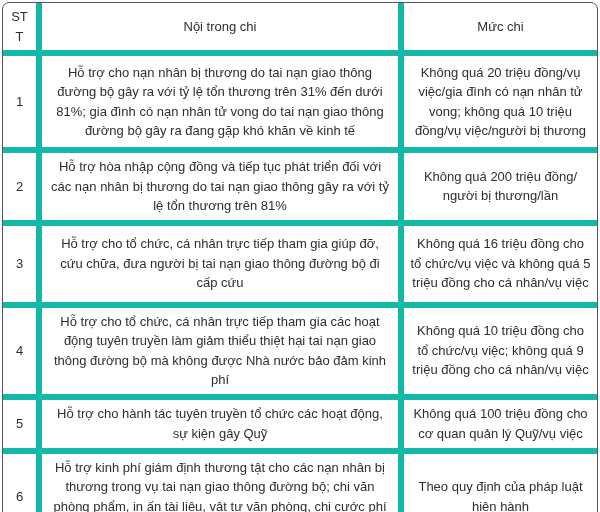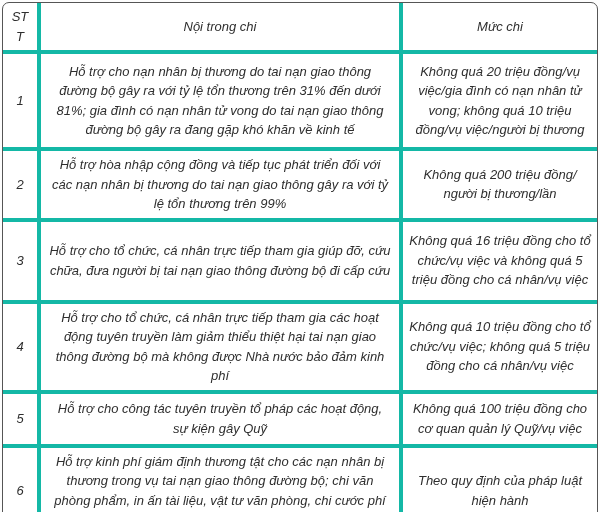--- a/index.html
+++ b/index.html
@@ -7,38 +7,37 @@
     padding: 0;
     background: #fdfdfd;
     font-family: "Liberation Sans", "DejaVu Sans", sans-serif;
   }
   .page {
     width: 600px;
     height: 512px;
     box-sizing: border-box;
     padding: 2px;
     overflow: hidden;
-    font-style: italic;
   }
   .table-wrap {
     border: 1px solid #555555;
     border-radius: 7px;
     overflow: hidden;
     background: #ffffff;
   }
   table {
     border-collapse: collapse;
     table-layout: fixed;
     width: 100%;
   }
   col.c-stt { width: 36px; }
   col.c-noidung { width: 362px; }
   col.c-mucchi { width: 196px; }
   th, td {
-    border: 4px solid #14b8a6;
+    border: 6px solid #14b8a6;
     text-align: center;
     vertical-align: middle;
     color: #2e2e2e;
     font-size: 13px;
     line-height: 1.5;
     font-weight: 400;
     padding: 4px 8px;
     word-wrap: break-word;
   }
   
@@ -77,39 +76,39 @@
       </thead>
       <tbody id="table-body">
   <tr>
     <td class="cell-stt">1</td>
     <td class="cell-noi-dung-chi">Hỗ trợ cho nạn nhân bị thương do tai nạn giao thông đường bộ gây ra với tỷ lệ tổn thương trên 31% đến dưới 81%; gia đình có nạn nhân tử vong do tai nạn giao thông đường bộ gây ra đang gặp khó khăn về kinh tế</td>
     <td class="cell-muc-chi">Không quá 20 triệu đồng/vụ việc/gia đình có nạn nhân tử vong; không quá 10 triệu đồng/vụ việc/người bị thương</td>
   </tr>
 
   <tr>
     <td class="cell-stt">2</td>
-    <td class="cell-noi-dung-chi">Hỗ trợ hòa nhập cộng đồng và tiếp tục phát triển đối với các nạn nhân bị thương do tai nạn giao thông gây ra với tỷ lệ tổn thương trên 99%</td>
+    <td class="cell-noi-dung-chi">Hỗ trợ hòa nhập cộng đồng và tiếp tục phát triển đối với các nạn nhân bị thương do tai nạn giao thông gây ra với tỷ lệ tổn thương trên 81%</td>
     <td class="cell-muc-chi">Không quá 200 triệu đồng/ người bị thương/lần</td>
   </tr>
 
   <tr>
     <td class="cell-stt">3</td>
     <td class="cell-noi-dung-chi">Hỗ trợ cho tổ chức, cá nhân trực tiếp tham gia giúp đỡ, cứu chữa, đưa người bị tai nạn giao thông đường bộ đi cấp cứu</td>
     <td class="cell-muc-chi">Không quá 16 triệu đồng cho tổ chức/vụ việc và không quá 5 triệu đồng cho cá nhân/vụ việc</td>
   </tr>
 
   <tr>
     <td class="cell-stt">4</td>
     <td class="cell-noi-dung-chi">Hỗ trợ cho tổ chức, cá nhân trực tiếp tham gia các hoạt động tuyên truyền làm giảm thiểu thiệt hại tai nạn giao thông đường bộ mà không được Nhà nước bảo đảm kinh phí</td>
-    <td class="cell-muc-chi">Không quá 10 triệu đồng cho tổ chức/vụ việc; không quá 5 triệu đồng cho cá nhân/vụ việc</td>
+    <td class="cell-muc-chi">Không quá 10 triệu đồng cho tổ chức/vụ việc; không quá 9 triệu đồng cho cá nhân/vụ việc</td>
   </tr>
 
   <tr>
     <td class="cell-stt">5</td>
-    <td class="cell-noi-dung-chi">Hỗ trợ cho công tác tuyên truyền tổ pháp các hoạt động, sự kiện gây Quỹ</td>
+    <td class="cell-noi-dung-chi">Hỗ trợ cho hành tác tuyên truyền tổ chức các hoạt động, sự kiện gây Quỹ</td>
     <td class="cell-muc-chi">Không quá 100 triệu đồng cho cơ quan quản lý Quỹ/vụ việc</td>
   </tr>
 
   <tr>
     <td class="cell-stt">6</td>
     <td class="cell-noi-dung-chi">Hỗ trợ kinh phí giám định thương tật cho các nạn nhân bị thương trong vụ tai nạn giao thông đường bộ; chi văn phòng phẩm, in ấn tài liệu, vật tư văn phòng, chi cước phí bưu chính phục vụ cho các hoạt động của Quỹ</td>
     <td class="cell-muc-chi">Theo quy định của pháp luật hiện hành</td>
   </tr>
 </tbody>
     </table>

